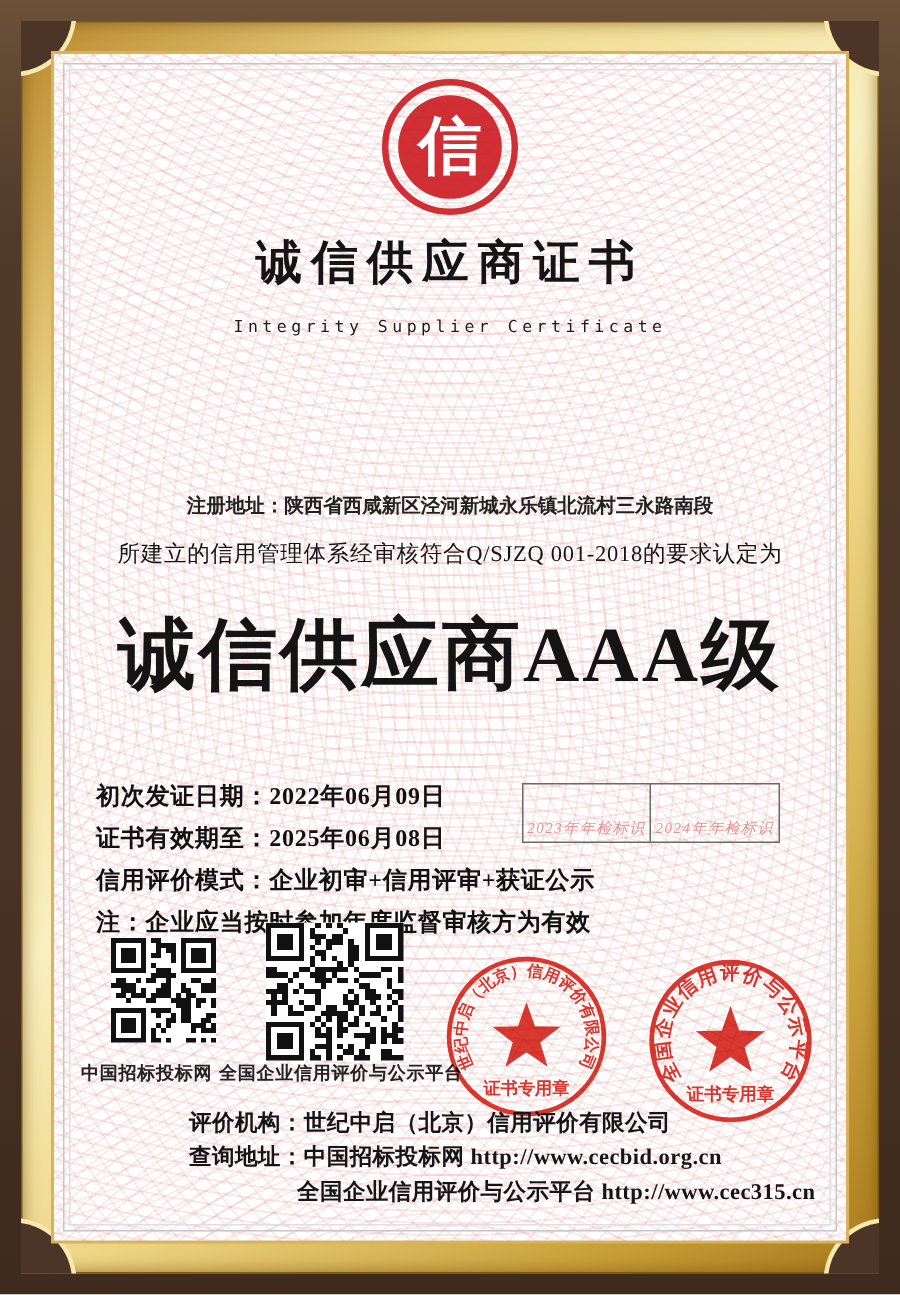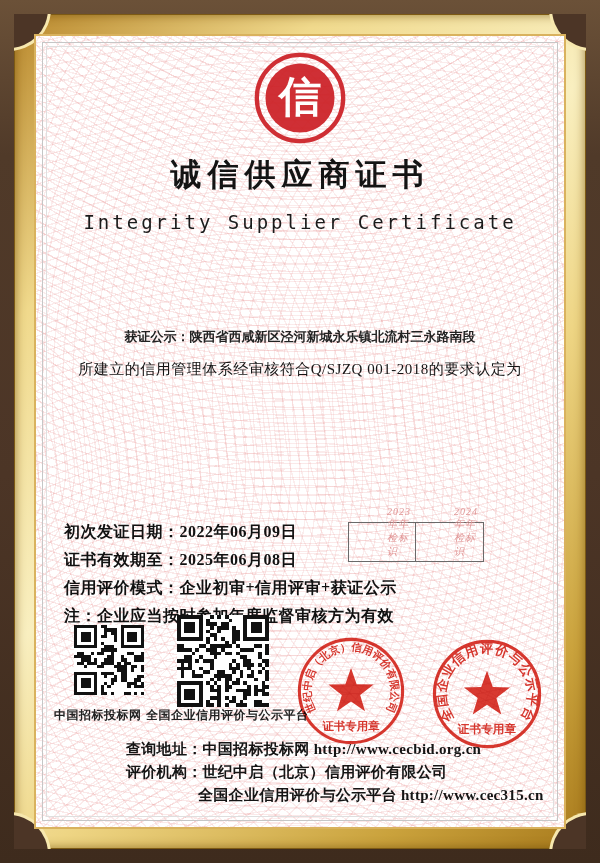--- a/index.html
+++ b/index.html
@@ -34,34 +34,34 @@
       repeating-radial-gradient(circle at 50% 130%,  rgba(224,104,104,.13) 0 1.3px, transparent 1.3px 8.5px);
   }
   .inner-line  { position:absolute; inset:6px;  border:1px solid #c6c6c6; pointer-events:none; }
   .inner-line2 { position:absolute; inset:10px; border:1px solid #dfdfdf; pointer-events:none; }
 
   .abs { position:absolute; left:0; right:0; text-align:center; color:#141414; }
 
   .emblem { position:absolute; left:50%; top:14px; width:96px; height:96px; transform:translateX(-50%); opacity:.93; }
 
   .title    { top:118px; font-size:31px; font-weight:900; letter-spacing:6px; }
-  .subtitle { top:175px; font-size:19px; letter-spacing:3px; font-family:"DejaVu Sans Mono", monospace; color:#1b1b1b; }
+  .subtitle { top:175px; font-size:11px; letter-spacing:3px; font-family:"DejaVu Sans Mono", monospace; color:#1b1b1b; }
   .credit   { top:203px; font-size:19px; font-weight:600; letter-spacing:.5px; }
   .company  { top:244px; font-size:30px; font-weight:900; letter-spacing:3px; }
   .address  { top:292px; font-size:13px; font-weight:600; color:#222; }
   .statement{ top:324px; font-size:15px; font-weight:400; letter-spacing:.5px; }
   .rating   { top:366px; font-size:52px; font-weight:900; letter-spacing:2px; }
 
   .details { position:absolute; left:28px; top:482px; font-size:16px; font-weight:700; color:#111; }
   .details div { height:28px; line-height:28px; letter-spacing:.5px; }
 
   .annual { position:absolute; left:312px; top:486px; display:flex; }
   .annual-box {
-    width:68px; height:40px; border:1px solid #6a6a6a; border-left-width:0;
-    display:flex; align-items:flex-end; justify-content:center; padding-bottom:2px;padding-left:38px;
+    width:86px; height:40px; border:1px solid #6a6a6a; border-left-width:0;
+    display:flex; align-items:flex-end; justify-content:center; padding-bottom:2px;
   }
   .annual-box:first-child { border-left-width:1px; }
   .annual-box span { font-size:10px; font-style:italic; color:#e09595; letter-spacing:1px; }
 
   .qr { position:absolute; background:#fff; }
   .qr svg { display:block; width:100%; height:100%; }
   .qr1 { left:38px;  top:589px; width:70px; height:70px; }
   .qr2 { left:141px; top:579px; width:92px; height:92px; }
   .qr-label { position:absolute; top:671px; font-size:12px; font-weight:700; color:#222; text-align:left; letter-spacing:.5px; }
   .qr-label1 { left:18px;  width:118px; }
@@ -90,22 +90,23 @@
       <div class="inner-line2"></div>
 
       <div class="emblem" id="emblem"><svg viewBox="0 0 100 100" width="100%" height="100%">
      <circle cx="50" cy="50" r="45" fill="none" stroke="#cc2026" stroke-width="4.5"></circle>
      <circle cx="50" cy="50" r="36" fill="#cc2026"></circle>
      <text x="50" y="64" text-anchor="middle" font-size="44" font-weight="bold" font-family="'Liberation Serif',serif" fill="#fff">信</text>
    </svg></div>
 
       <div class="abs title">诚信供应商证书</div>
       <div class="abs subtitle">Integrity Supplier Certificate</div>
-      <div class="abs address">获证公示：陕西省西咸新区泾河新城永乐镇北流村三永路南段</div>
+      <div class="abs address">注册地址：陕西省西咸新区泾河新城永乐镇北流村三永路南段</div>
       <div class="abs statement">所建立的信用管理体系经审核符合Q/SJZQ 001-2018的要求认定为</div>
+      <div class="abs rating">诚信供应商AAA级</div>
 
       <div class="details">
         <div>初次发证日期：2022年06月09日</div>
         <div>证书有效期至：2025年06月08日</div>
         <div>信用评价模式：企业初审+信用评审+获证公示</div>
         <div>注：企业应当按时参加年度监督审核方为有效</div>
       </div>
 
       <div class="annual">
         <div class="annual-box">
@@ -657,19 +658,19 @@
             </defs>
      <circle cx="60" cy="60" r="56.3" fill="none" stroke="#d5281e" stroke-width="3.4"></circle>
      <text font-size="14" font-weight="bold" fill="#d5281e" letter-spacing="1" font-family="'Liberation Serif',serif">
        <textPath href="#sealArc1" startOffset="50%" text-anchor="middle">全国企业信用评价与公示平台</textPath>
      </text>
      <polygon fill="#d5281e" points="60,35 66.17,52.51 84.73,52.97 69.99,64.24 75.28,82.03 60,71.5 44.72,82.03 50.01,64.24 35.27,52.97 53.83,52.51"></polygon>
      <text x="60" y="102" text-anchor="middle" font-size="12.5" font-weight="bold" fill="#d5281e" font-family="'Liberation Serif',serif">证书专用章</text>
    </svg></div>
 
       <div class="footer">
+        <div>评价机构：世纪中启（北京）信用评价有限公司</div>
         <div>查询地址：中国招标投标网 http://www.cecbid.org.cn</div>
-        <div>评价机构：世纪中启（北京）信用评价有限公司</div>
         <div class="indent">全国企业信用评价与公示平台 http://www.cec315.cn</div>
       </div>
     </div>
   </div>
 </div>
 
 </body></html>

